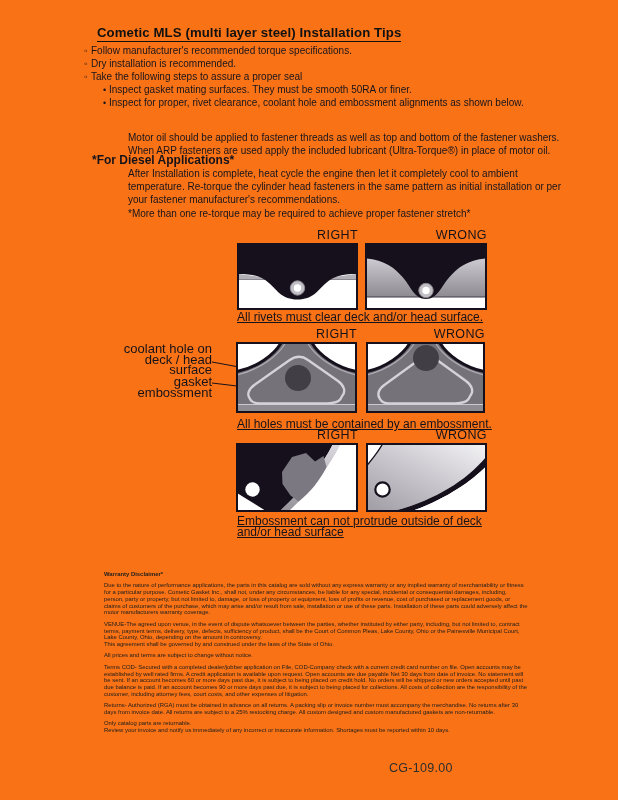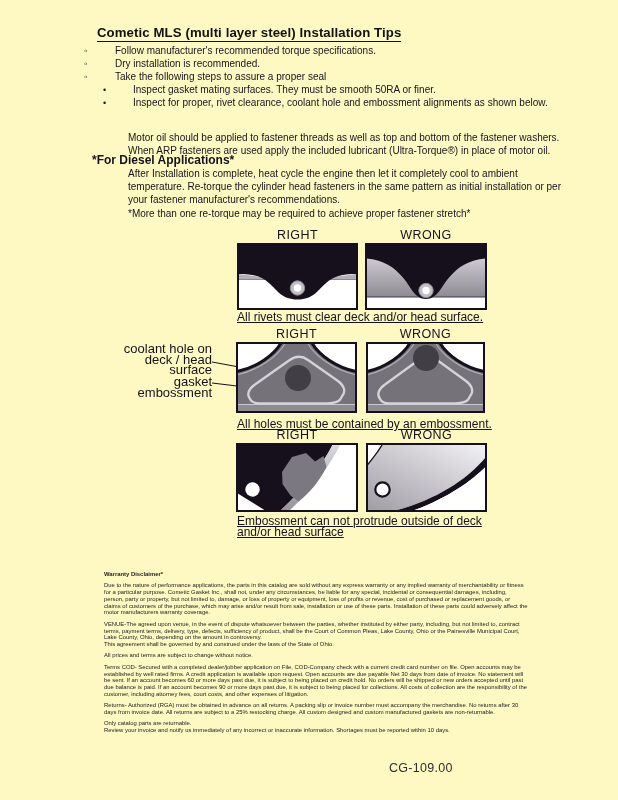--- a/index.html
+++ b/index.html
@@ -1,30 +1,30 @@
 <!DOCTYPE html>
 <html><head>
 <meta charset="utf-8">
 <style>
   html,body{margin:0;padding:0;background:#fff;}
-  .page{position:relative;width:618px;height:800px;background:#fef9c3;overflow:hidden;
+  .page{position:relative;width:618px;height:800px;background:#f97316;overflow:hidden;
         font-family:"Liberation Sans",sans-serif;color:#1a1a1a;}
   .abs{position:absolute;}
   .title{position:absolute;left:97px;top:25px;font-size:13.2px;font-weight:bold;color:#111;
          border-bottom:1.6px solid #111;padding-bottom:1px;letter-spacing:0.1px;white-space:nowrap;}
   .tips{position:absolute;left:84px;top:45px;font-size:10px;line-height:12.9px;color:#17141c;}
-  .tip{display:flex;gap:24px;}
+  .tip{display:flex;}
   .mk{flex:0 0 7px;}
   .mk.o::before{content:"\25E6";font-size:10px;}
   .tip.sub{margin-left:19px;}
   .tip.sub .mk{flex:0 0 6px;}
   .mk.d::before{content:"\2022";font-size:9px;}
   .diesel-heading{position:absolute;left:92px;top:111px;font-size:12px;font-weight:bold;color:#15121a;margin-top:42px;}
   .para{position:absolute;left:92px;width:436px;font-size:10px;line-height:13.2px;color:#17141c;margin-left:36px;}
-  .dg-label{position:absolute;font-size:12.5px;color:#16121a;text-align:center;letter-spacing:0.4px;}
+  .dg-label{position:absolute;font-size:12.5px;color:#16121a;text-align:right;letter-spacing:0.4px;}
   .caption{position:absolute;font-size:12px;color:#16121a;text-decoration:underline;}
   .small-label{position:absolute;width:102px;left:110px;font-size:13px;line-height:10.6px;
                text-align:right;color:#16121a;}
   .legal{position:absolute;left:104px;top:571px;width:424px;font-size:5.9px;line-height:6.8px;color:#1c1c1c;}
   .legal p{margin:0 0 4.5px 0;}
   .legal p.tight{margin:0;}
   .lg-head{font-weight:bold;margin:0 0 4.5px 0;}
   .code{position:absolute;left:389px;top:761px;font-size:12.5px;color:#2e2e2e;letter-spacing:0.3px;}
 </style>
 </head>

